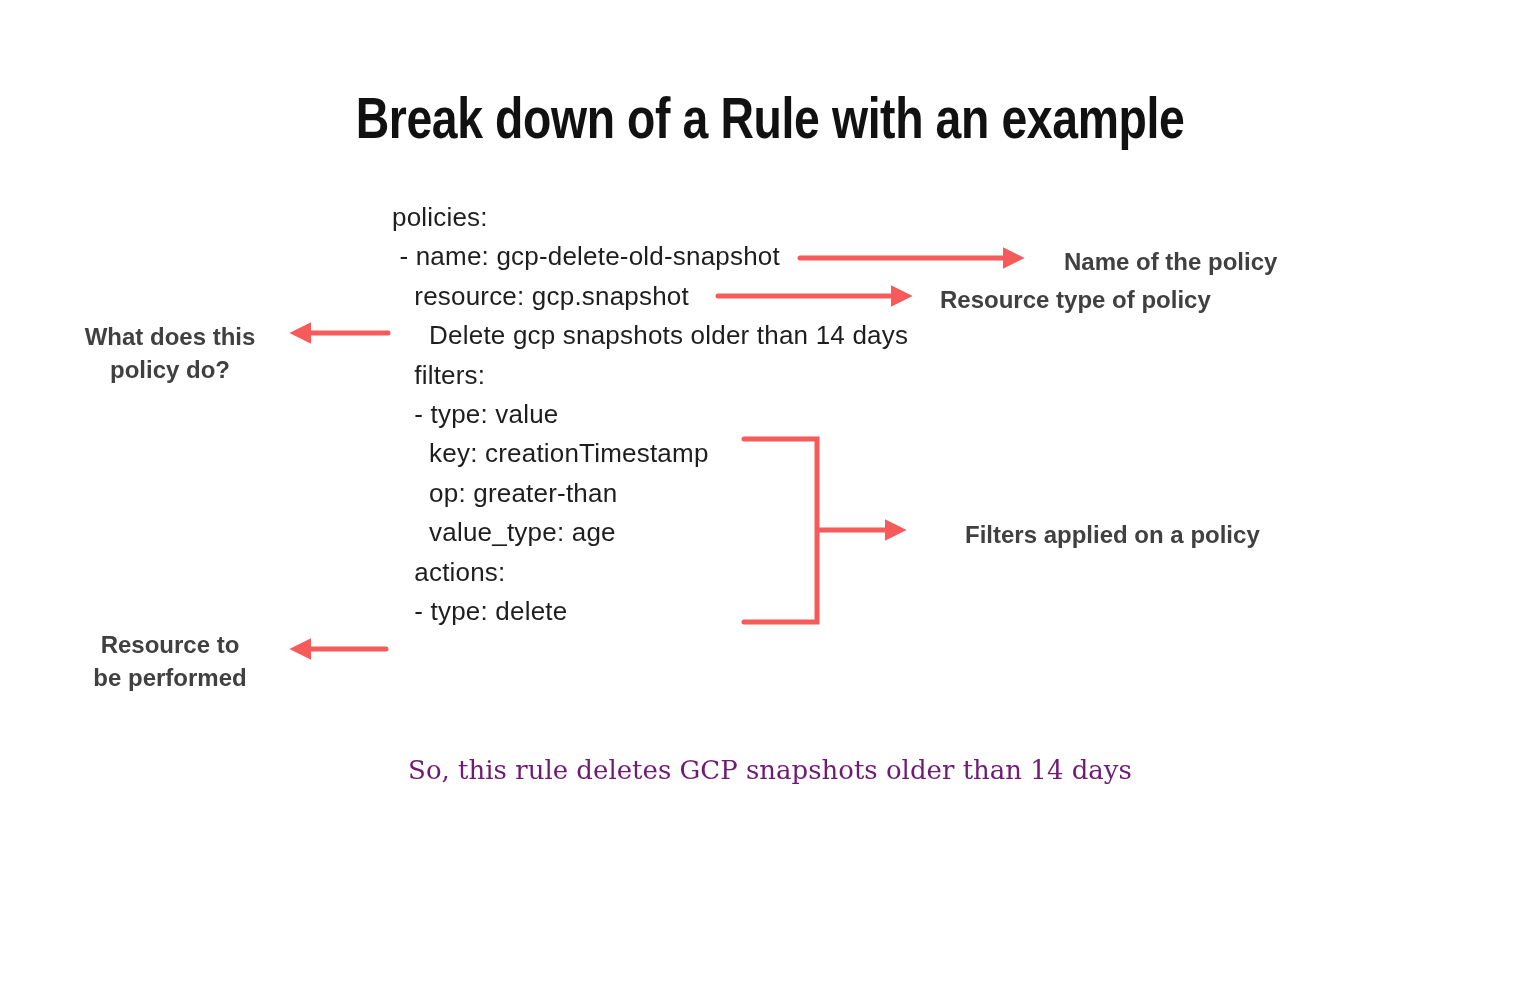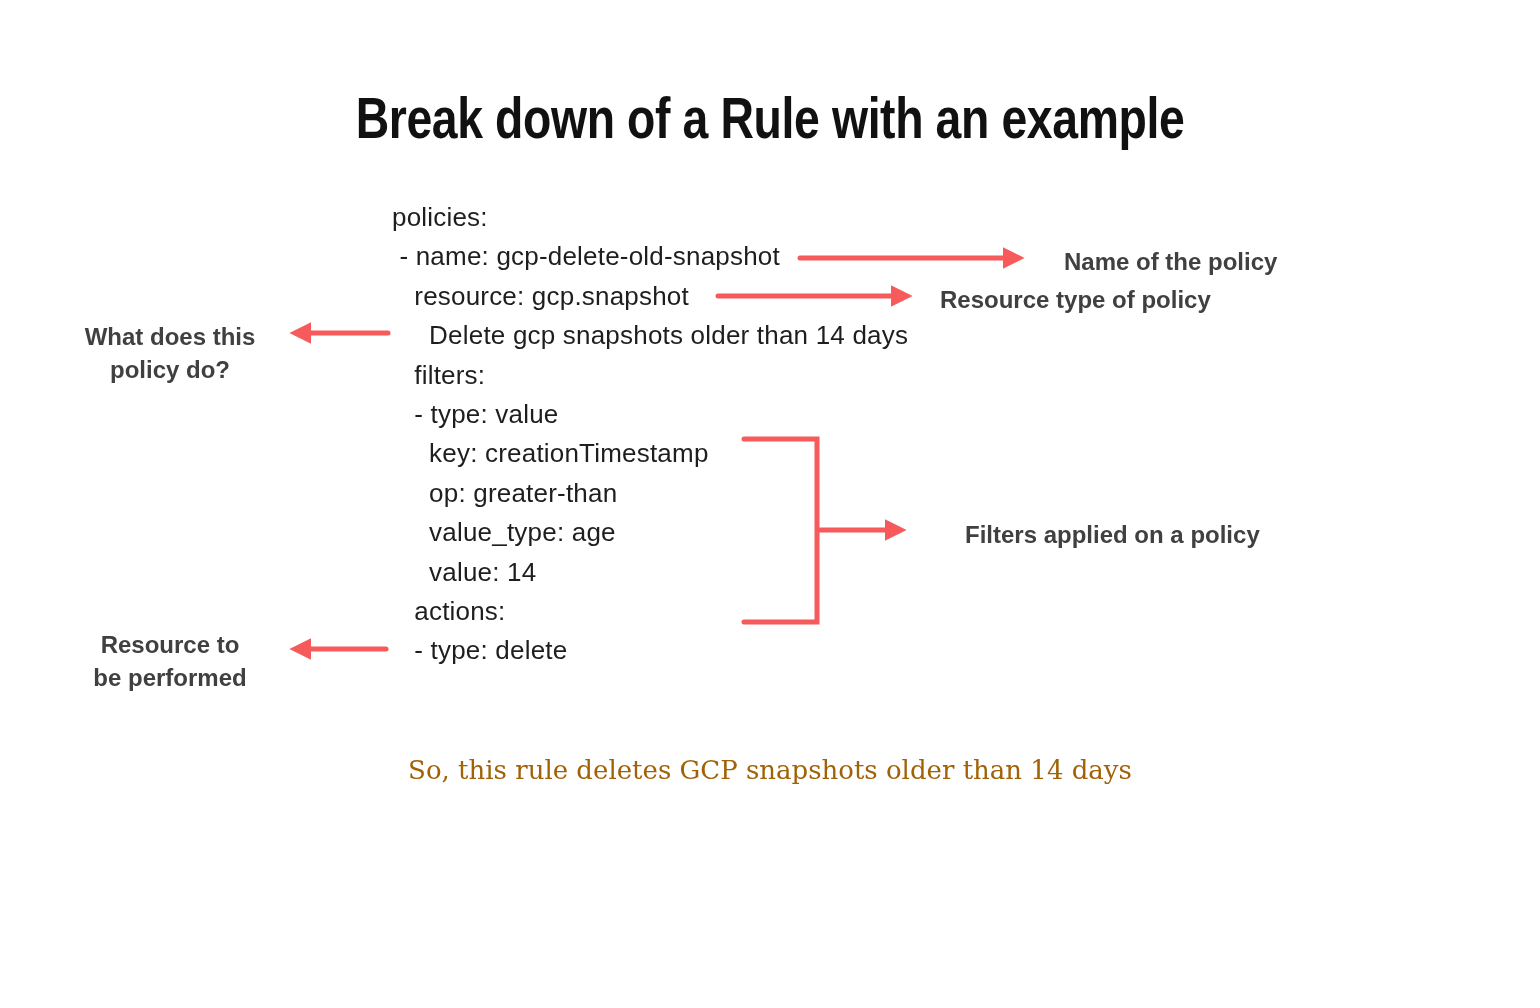--- a/index.html
+++ b/index.html
@@ -57,41 +57,40 @@
     pointer-events: none;
   }
   .footer-note {
     position: absolute;
     top: 755px;
     left: 0;
     width: 100%;
     text-align: center;
     font-family: "DejaVu Serif", "Liberation Serif", serif;
     font-size: 26px;
-    color: #a16207;
+    color: #701a75;
   }
 </style>
 </head>
 <body>
 
 <div class="canvas">
 
   <h1 class="title">Break down of a Rule with an example</h1>
 
   <div class="code-block">
     <div class="code-line">policies:</div>
     <div class="code-line"> - name: gcp-delete-old-snapshot</div>
     <div class="code-line">   resource: gcp.snapshot</div>
     <div class="code-line">     Delete gcp snapshots older than 14 days</div>
     <div class="code-line">   filters:</div>
     <div class="code-line">   - type: value</div>
     <div class="code-line">     key: creationTimestamp</div>
     <div class="code-line">     op: greater-than</div>
     <div class="code-line">     value_type: age</div>
-    <div class="code-line">     value: 14</div>
     <div class="code-line">   actions:</div>
     <div class="code-line">   - type: delete</div>
   </div>
 
   <div class="red-label label-name">Name of the policy</div>
   <div class="red-label label-resource">Resource type of policy</div>
   <div class="red-label label-desc">What does this
 policy do?</div>
   <div class="red-label label-filters">Filters applied on a policy</div>
   <div class="red-label label-actions">Resource to

